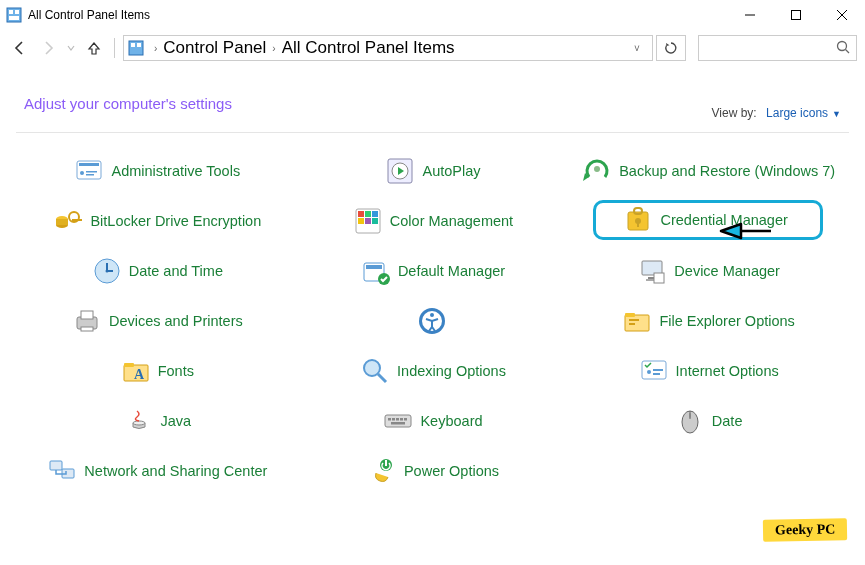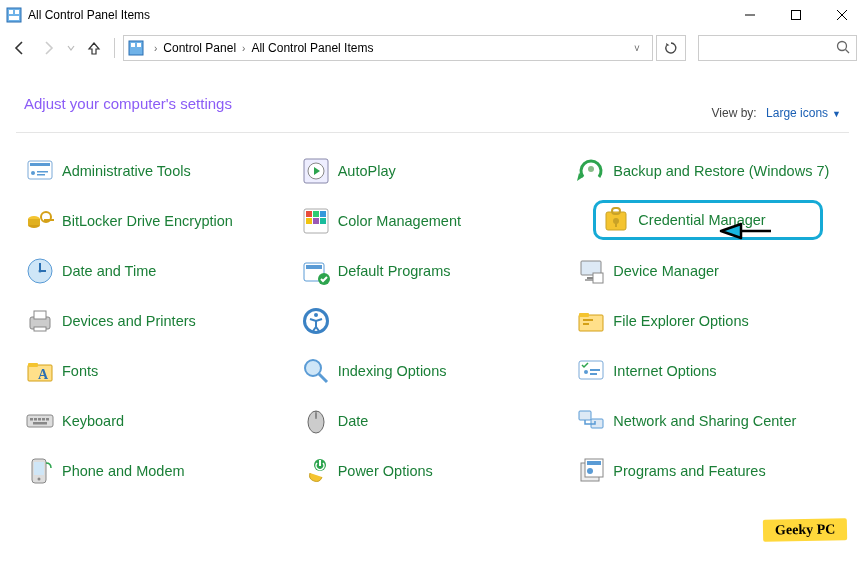--- a/index.html
+++ b/index.html
@@ -61,21 +61,21 @@
   .address .crumb-icon {
     width: 16px; height: 16px;
     display:inline-flex; align-items:center; justify-content:center;
     margin-right: 4px;
   }
   .crumb-sep {
     padding: 0 6px;
     color: #666;
     font-size: 10px;
   }
-  .crumb { font-size: 12px; color: #000; }
+  .crumb { font-size: 17px; color: #000; }
   .address .spacer { flex: 1; }
   .address .drop {
     width: 22px; display:flex; align-items:center; justify-content:center;
     color:#666; font-size:10px;
   }
   .refresh-box {
     border:1px solid #ccc; height:26px; width:30px; margin-left:-1px;
     display:flex; align-items:center; justify-content:center;
     color:#555;
   }
@@ -113,20 +113,21 @@
     grid-template-columns: 1fr 1fr 1fr;
     column-gap: 10px;
     row-gap: 14px;
     padding: 20px 24px 24px 24px;
   }
   .item {
     display:flex;
     align-items:center;
     gap:6px;
     height:36px;
+    justify-content:center;
   }
   .item .icon {
     width:32px; height:32px;
     display:flex; align-items:center; justify-content:center;
     flex-shrink:0;
   }
   .item .label {
     color:#1a7f37;
     font-size:14.5px;
     line-height:1.15;
@@ -340,21 +341,21 @@
     </div>
     <div class="item">
       <span class="icon">
         <svg width="32" height="32" viewBox="0 0 32 32">
           <rect x="4" y="8" width="20" height="18" rx="2" fill="#fff" stroke="#5a9bd5"></rect>
           <rect x="6" y="10" width="16" height="4" fill="#5a9bd5"></rect>
           <circle cx="24" cy="24" r="6" fill="#2da44e"></circle>
           <path d="M21 24 l2 2 l4 -4" fill="none" stroke="#fff" stroke-width="2"></path>
         </svg>
       </span>
-      <span class="label">Default Programs</span>
+      <span class="label">Default Manager</span>
     </div>
     <div class="item">
       <span class="icon">
         <svg width="32" height="32" viewBox="0 0 32 32">
           <rect x="6" y="6" width="20" height="14" rx="1" fill="#dde9f5" stroke="#888"></rect>
           <rect x="12" y="22" width="8" height="2" fill="#888"></rect>
           <rect x="10" y="24" width="12" height="2" fill="#aaa"></rect>
           <rect x="18" y="18" width="10" height="10" fill="#fff" stroke="#888"></rect>
         </svg>
       </span>
@@ -414,20 +415,30 @@
       <span class="icon">
         <svg width="32" height="32" viewBox="0 0 32 32">
           <rect x="4" y="6" width="24" height="18" rx="2" fill="#fff" stroke="#7aa9d8"></rect>
           <circle cx="11" cy="17" r="2" fill="#5a9bd5"></circle>
           <rect x="15" y="14" width="10" height="2" fill="#5a9bd5"></rect>
           <rect x="15" y="18" width="7" height="2" fill="#5a9bd5"></rect>
           <path d="M7 10 l2 2 l4 -4" fill="none" stroke="#2da44e" stroke-width="1.5"></path>
         </svg>
       </span>
       <span class="label">Internet Options</span>
+    </div>
+    <div class="item">
+      <span class="icon">
+        <svg width="32" height="32" viewBox="0 0 32 32">
+          <path d="M10 18 q6 3 12 0 v4 q-6 3 -12 0 z" fill="#d0d0d0" stroke="#888"></path>
+          <ellipse cx="16" cy="18" rx="6" ry="2" fill="#eee" stroke="#888"></ellipse>
+          <path d="M14 6 q4 3 0 6 q-4 3 2 4" fill="none" stroke="#e74c3c" stroke-width="1.5"></path>
+        </svg>
+      </span>
+      <span class="label">Java</span>
     </div>
     <div class="item">
       <span class="icon">
         <svg width="32" height="32" viewBox="0 0 32 32">
           <rect x="3" y="10" width="26" height="12" rx="2" fill="#ddd" stroke="#888"></rect>
           <rect x="6" y="13" width="3" height="2.5" fill="#888"></rect>
           <rect x="10" y="13" width="3" height="2.5" fill="#888"></rect>
           <rect x="14" y="13" width="3" height="2.5" fill="#888"></rect>
           <rect x="18" y="13" width="3" height="2.5" fill="#888"></rect>
           <rect x="22" y="13" width="3" height="2.5" fill="#888"></rect>
@@ -452,49 +463,27 @@
           <rect x="4" y="6" width="12" height="9" rx="1" fill="#dde9f5" stroke="#5a9bd5"></rect>
           <rect x="16" y="14" width="12" height="9" rx="1" fill="#dde9f5" stroke="#5a9bd5"></rect>
           <path d="M10 15 v4 h10 v-3" fill="none" stroke="#5a9bd5" stroke-width="1.5"></path>
         </svg>
       </span>
       <span class="label">Network and Sharing Center</span>
     </div>
     <div class="item">
       <span class="icon">
         <svg width="32" height="32" viewBox="0 0 32 32">
-          <rect x="8" y="4" width="14" height="24" rx="3" fill="#ddd" stroke="#888"></rect>
-          <rect x="10" y="7" width="10" height="13" fill="#cfe6f7"></rect>
-          <circle cx="15" cy="24" r="1.5" fill="#888"></circle>
-          <path d="M22 8 q5 0 5 5" fill="none" stroke="#2da44e" stroke-width="1.5"></path>
-        </svg>
-      </span>
-      <span class="label">Phone and Modem</span>
-    </div>
-    <div class="item">
-      <span class="icon">
-        <svg width="32" height="32" viewBox="0 0 32 32">
           <path d="M10 18 q-2 6 4 8 q6 2 8 -4" fill="#f4c430" stroke="#c9a227"></path>
           <circle cx="20" cy="10" r="6" fill="#2da44e"></circle>
           <rect x="19" y="5" width="2" height="6" fill="#fff"></rect>
           <path d="M17 8 a4 4 0 1 0 6 0" fill="none" stroke="#fff" stroke-width="1.5"></path>
         </svg>
       </span>
       <span class="label">Power Options</span>
-    </div>
-    <div class="item">
-      <span class="icon">
-        <svg width="32" height="32" viewBox="0 0 32 32">
-          <rect x="6" y="8" width="18" height="18" fill="#eee" stroke="#888"></rect>
-          <rect x="10" y="4" width="18" height="18" fill="#fff" stroke="#888"></rect>
-          <rect x="12" y="6" width="14" height="4" fill="#5a9bd5"></rect>
-          <circle cx="15" cy="16" r="3" fill="#5a9bd5"></circle>
-        </svg>
-      </span>
-      <span class="label">Programs and Features</span>
     </div>
   </div>
 
 <div class="pointer">
   <svg width="56" height="30">
     <path d="M54 15 L24 15 L24 8 L4 15 L24 22 L24 15" fill="#18b6e0" stroke="#000" stroke-width="2.5" stroke-linejoin="round"></path>
   </svg>
 </div>
 
 <div class="watermark">Geeky PC</div>

